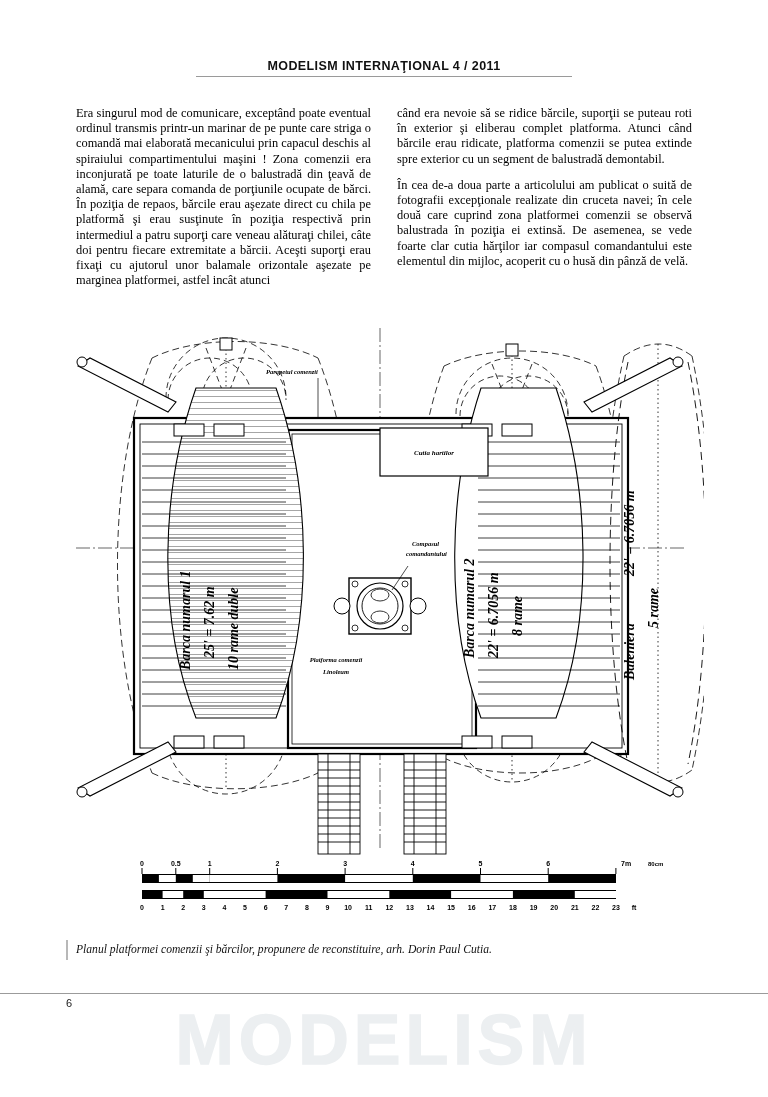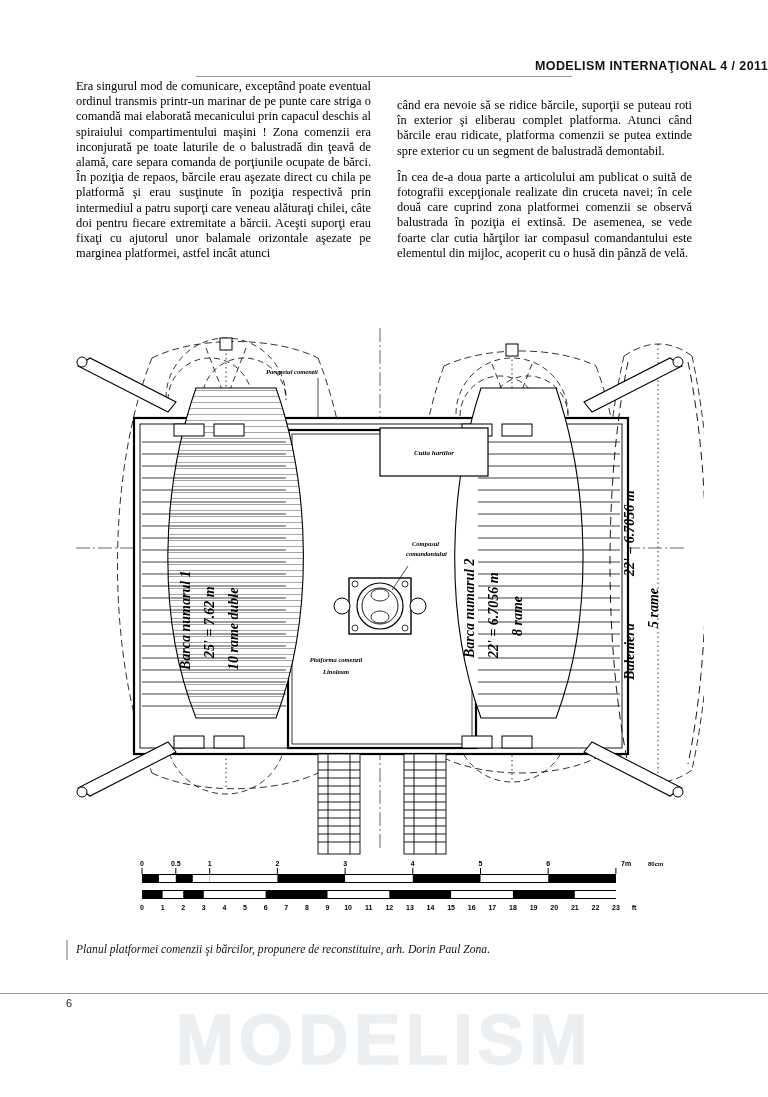--- a/index.html
+++ b/index.html
@@ -16,21 +16,21 @@
     font-family: "Liberation Serif", serif;
     color: #000000;
   }
 
   
   .runhead {
     position: absolute;
     left: 0;
     top: 56px;
     width: 768px;
-    text-align: right;
+    text-align: center;
   }
   .runhead-text {
     font-family: "Liberation Sans", sans-serif;
     font-weight: bold;
     font-size: 12.5px;
     letter-spacing: 0.4px;
     color: #111;
     white-space: nowrap;
   }
   .runhead-rule {
@@ -38,30 +38,30 @@
     left: 196px;
     top: 76px;
     width: 376px;
     height: 1px;
     background: #9a9a9a;
   }
 
   
   .col {
     position: absolute;
-    top: 79px;
+    top: 106px;
     width: 295px;
     font-size: 12.4px;
     line-height: 15.2px;
     text-align: justify;
     text-justify: inter-word;
     hyphens: manual;
   }
   .col.left  { left: 76px; }
-  .col.right { left: 397px; margin-top: 19px; }
+  .col.right { left: 397px; }
   .col p { margin: 0 0 11px 0; }
 
   
   .figure {
     position: absolute;
     left: 56px;
     top: 318px;
     width: 648px;
     height: 610px;
   }
@@ -463,19 +463,19 @@
             <text x="453.4" y="20">22</text>
             <text x="474.0" y="20">23</text>
             <text x="492" y="20">ft</text>
           </g>
         </g>
       </g>
     </svg>
   </div>
 
   <div class="caption-bar"></div>
-  <div class="caption">Planul platformei comenzii şi bărcilor, propunere de reconstituire, arh. Dorin Paul Zona.</div>
+  <div class="caption">Planul platformei comenzii şi bărcilor, propunere de reconstituire, arh. Dorin Paul Cutia.</div>
 
   <div class="footer-rule"></div>
   <div class="page-number">6</div>
   <div class="watermark">MODELISM</div>
 
 </div>
 
 </body></html>

